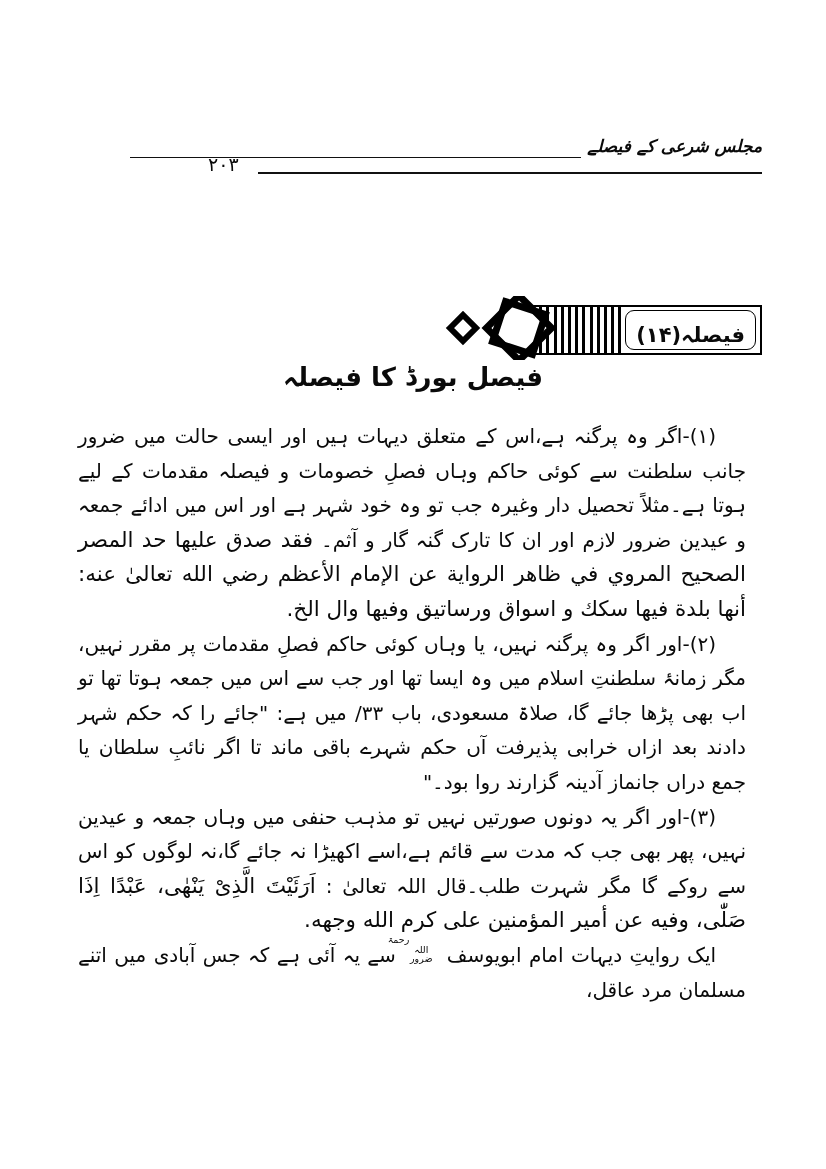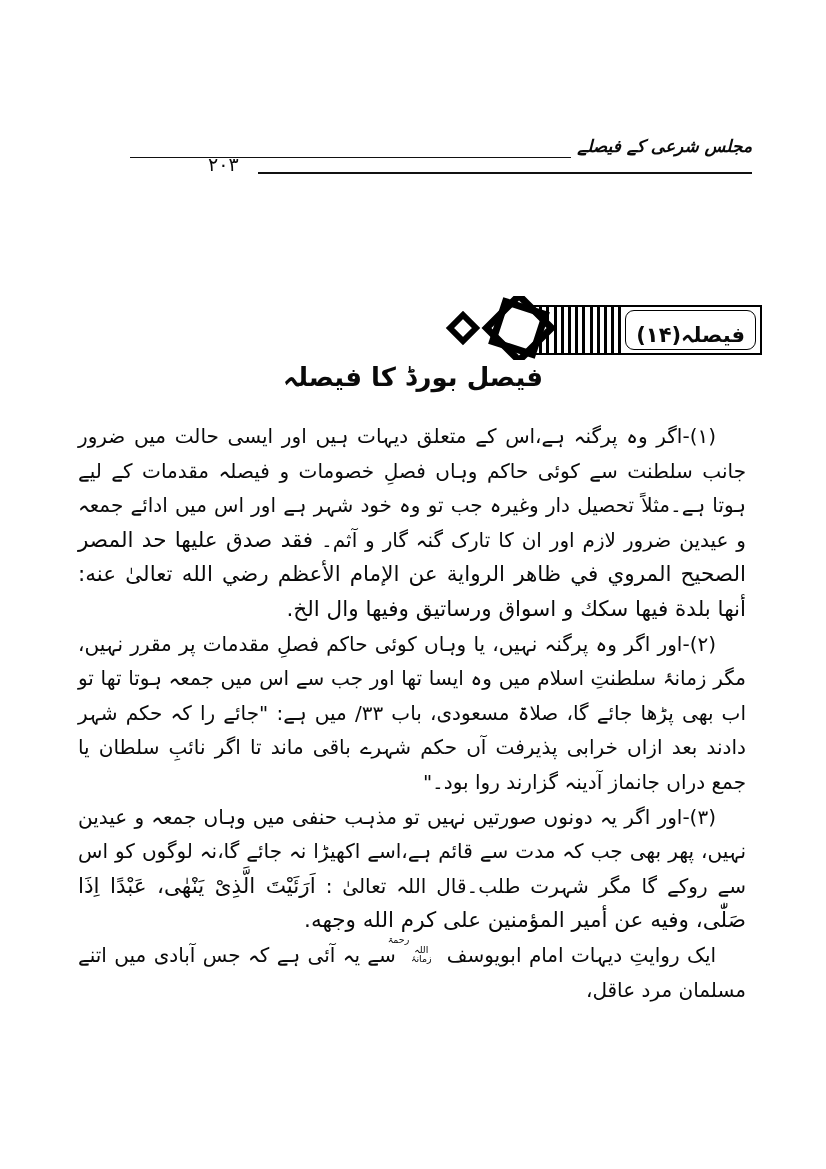--- a/index.html
+++ b/index.html
@@ -1,21 +1,21 @@
 <!DOCTYPE html>
 <html lang="ur" dir="rtl"><head>
 <meta charset="utf-8">
 <style>
   html,body{margin:0;padding:0;}
   body{
     width:826px;height:1169px;position:relative;background:#ffffff;color:#0a0a0a;
     font-family:"DejaVu Sans","Liberation Serif",sans-serif;overflow:hidden;
   }
   
-  .header{position:absolute;top:136px;left:80px;right:72px;height:46px;}
+  .header{position:absolute;top:136px;left:80px;right:62px;height:46px;}
   .running-title{
     position:absolute;right:0;top:0;font-size:17px;font-weight:bold;font-style:italic;
     padding:0 2px 3px 6px;background:#fff;
   }
   .rule-thin{position:absolute;top:21px;left:50px;right:0;height:0;border-top:1.4px solid #111;}
   .rule-thick{position:absolute;top:36px;left:178px;right:2px;height:0;border-top:2.6px solid #111;}
   .page-num{position:absolute;left:128px;top:17px;font-size:19px;font-weight:normal;}
   
   .banner{position:absolute;top:296px;right:64px;width:322px;height:64px;}
   .band{
@@ -73,14 +73,14 @@
     </svg>
   </span>
 </div>
 
 <div class="doc-title">فیصل بورڈ کا فیصلہ</div>
 
 <div class="content">
   <p class="indent-sm"><span>(۱)-اگر وہ پرگنہ ہے،اس کے متعلق دیہات ہیں اور ایسی حالت میں ضرور جانب سلطنت سے کوئی حاکم وہاں فصلِ خصومات و فیصلہ مقدمات کے لیے ہوتا ہے۔مثلاً تحصیل دار وغیرہ جب تو وہ خود شہر ہے اور اس میں ادائے جمعہ و عیدین ضرور لازم اور ان کا تارک گنہ گار و آثم۔</span> <span class="arabic">فقد صدق علیها حد المصر الصحیح المروي في ظاهر الروایة عن الإمام الأعظم رضي الله تعالیٰ عنه: أنها بلدة فیها سكك و اسواق ورساتیق وفیها وال الخ.</span></p>
   <p class="indent-sm"><span>(۲)-اور اگر وہ پرگنہ نہیں، یا وہاں کوئی حاکم فصلِ مقدمات پر مقرر نہیں، مگر زمانۂ سلطنتِ اسلام میں وہ ایسا تھا اور جب سے اس میں جمعہ ہوتا تھا تو اب بھی پڑھا جائے گا، صلاۃ مسعودی، باب ۳۳/ میں ہے:</span> <span>"جائے را کہ حکم شہر دادند بعد ازاں خرابی پذیرفت آں حکم شہرے باقی ماند تا اگر نائبِ سلطان یا جمع دراں جانماز آدینہ گزارند روا بود۔"</span></p>
   <p class="indent-sm"><span>(۳)-اور اگر یہ دونوں صورتیں نہیں تو مذہب حنفی میں وہاں جمعہ و عیدین نہیں، پھر بھی جب کہ مدت سے قائم ہے،اسے اکھیڑا نہ جائے گا،نہ لوگوں کو اس سے روکے گا مگر شہرت طلب۔قال اللہ تعالیٰ :</span> <span class="arabic">اَرَئَیْتَ الَّذِیْ یَنْهٰی، عَبْدًا اِذَا صَلّٰی، وفیه عن أمیر المؤمنین علی کرم الله وجهه.</span></p>
-  <p class="indent-sm"><span>ایک روایتِ دیہات امام ابویوسف</span> <span class="honorific">رحمۃ اللہ زمانۂ</span> <span>سے یہ آئی ہے کہ جس آبادی میں اتنے مسلمان مرد عاقل،</span></p>
+  <p class="indent-sm"><span>ایک روایتِ دیہات امام ابویوسف</span> <span class="honorific">رحمۃ اللہ ضرور</span> <span>سے یہ آئی ہے کہ جس آبادی میں اتنے مسلمان مرد عاقل،</span></p>
 </div>
 
 </body></html>

